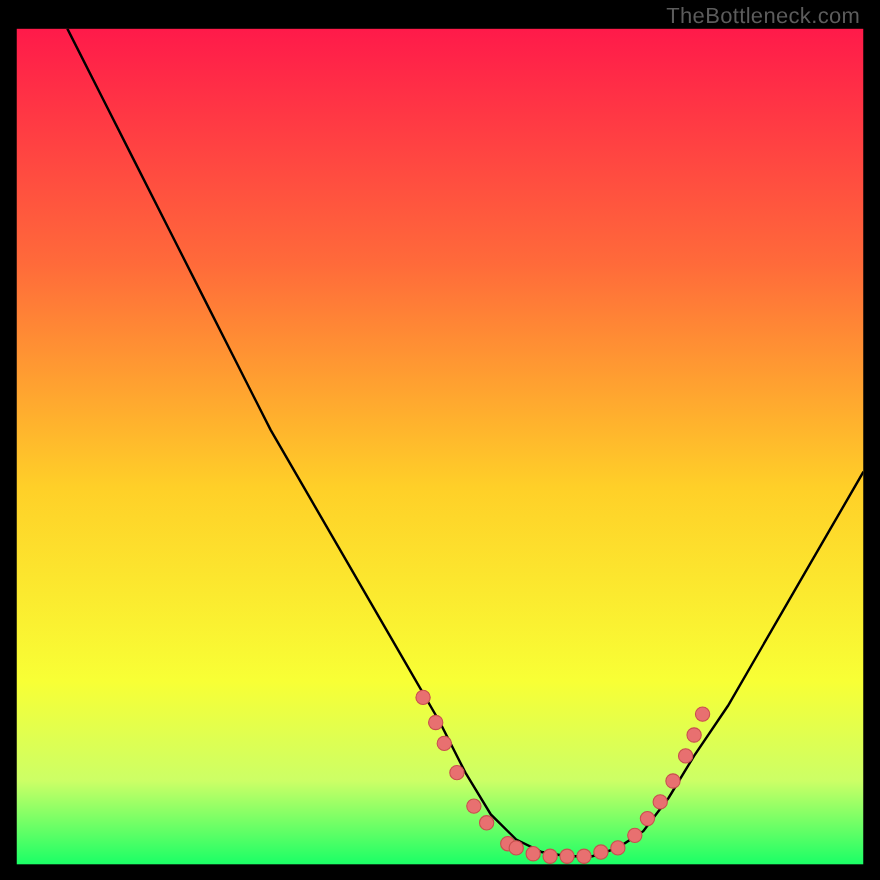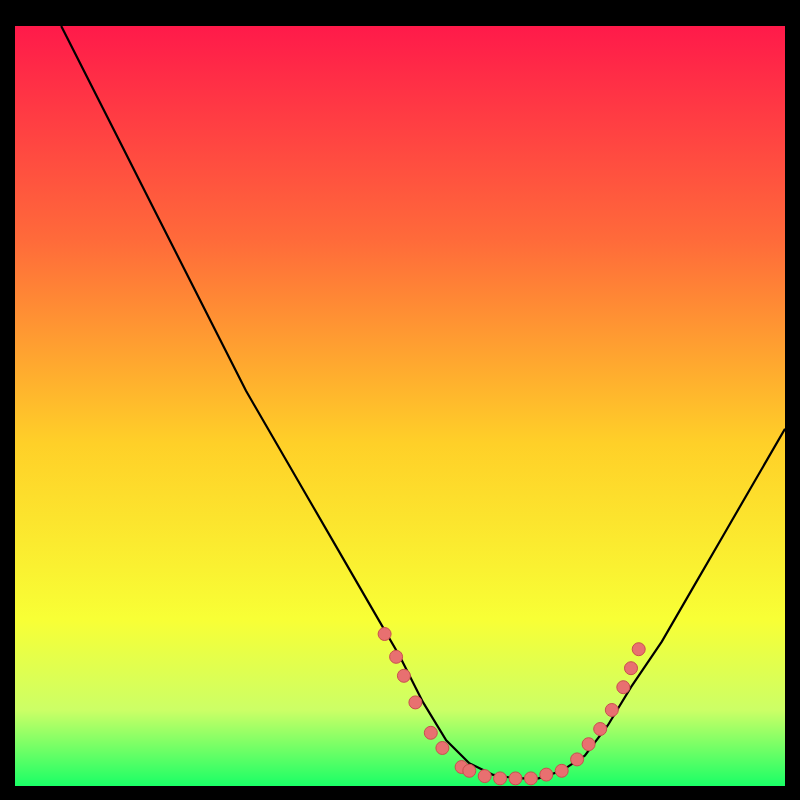--- a/index.html
+++ b/index.html
@@ -35,20 +35,21 @@
     width: 770px;
     height: 760px;
   }
   svg { display: block; }
 </style>
 </head>
 <body>
 
 <div class="stage">
 
+  <div class="watermark">TheBottleneck.com</div>
 
   <div class="plot-outer">
     <svg id="plot-svg" width="770" height="760" viewBox="0 0 770 760">
       <defs>
         <linearGradient id="bg-grad" x1="0" y1="0" x2="0" y2="1">
           <stop id="g0" offset="0%" stop-color="#ff1a4a"></stop>
           <stop id="g1" offset="28%" stop-color="#ff6a3a"></stop>
           <stop id="g2" offset="55%" stop-color="#ffd028"></stop>
           <stop id="g3" offset="78%" stop-color="#f8ff35"></stop>
           <stop id="g4" offset="90%" stop-color="#ccff66"></stop>

